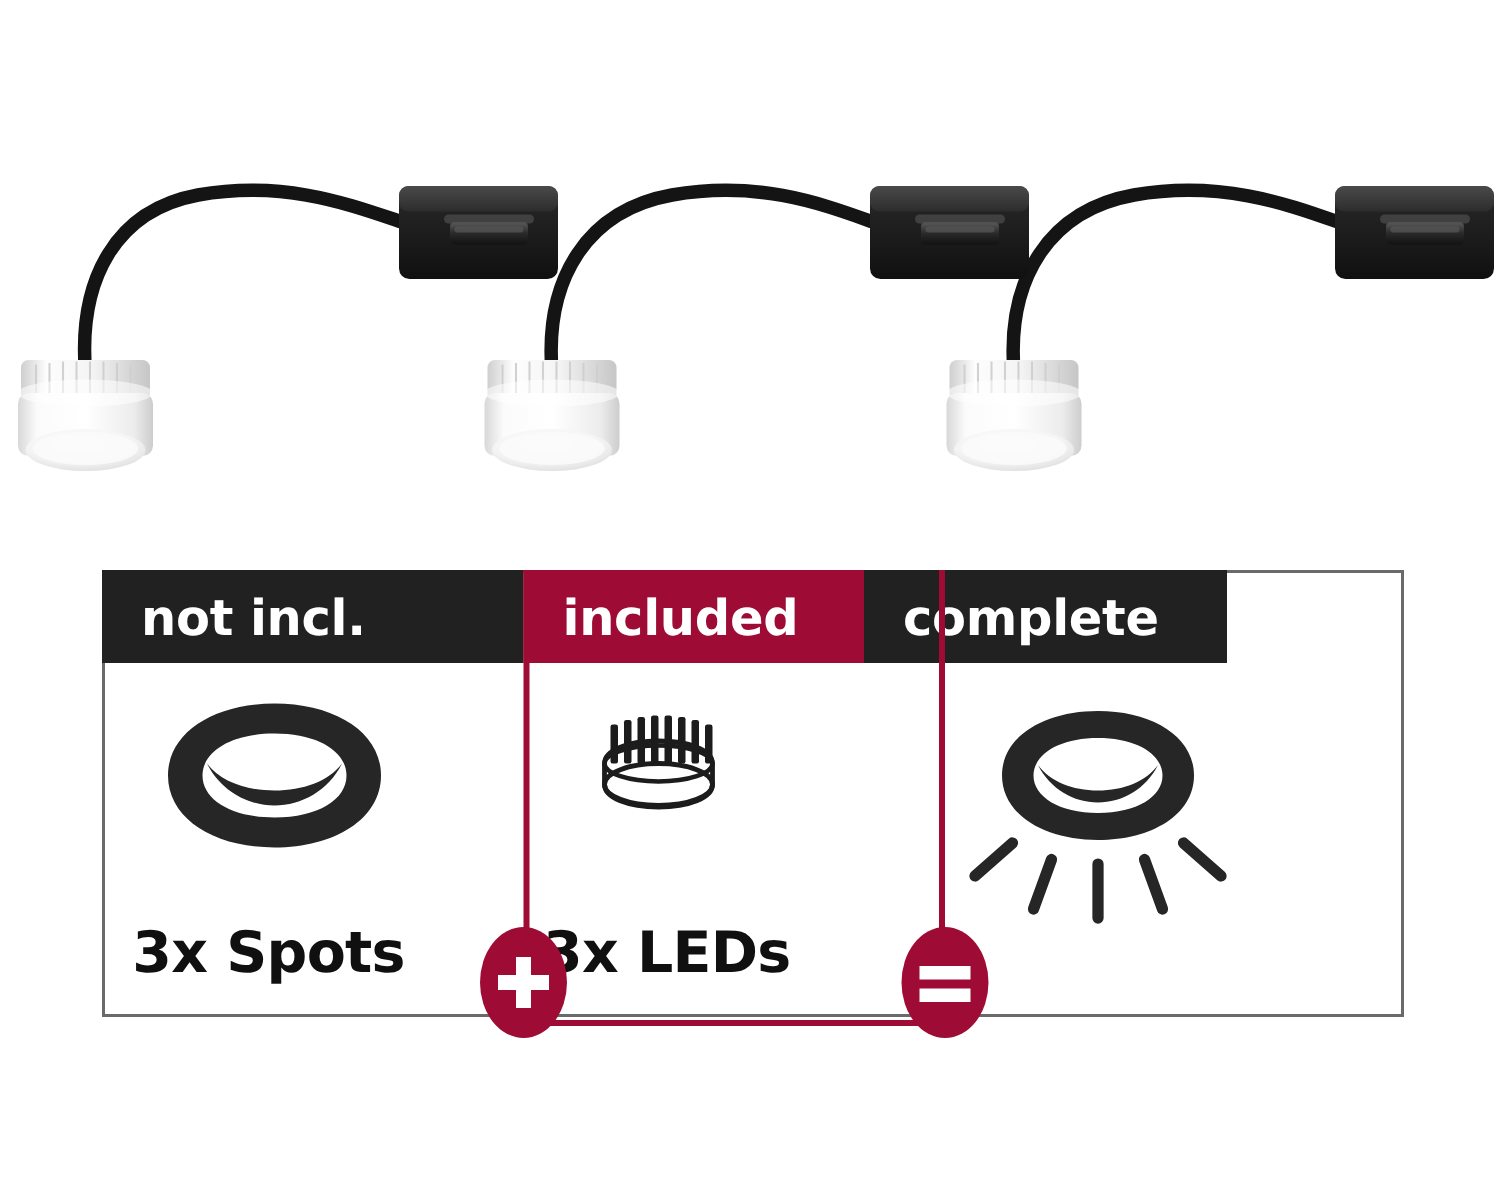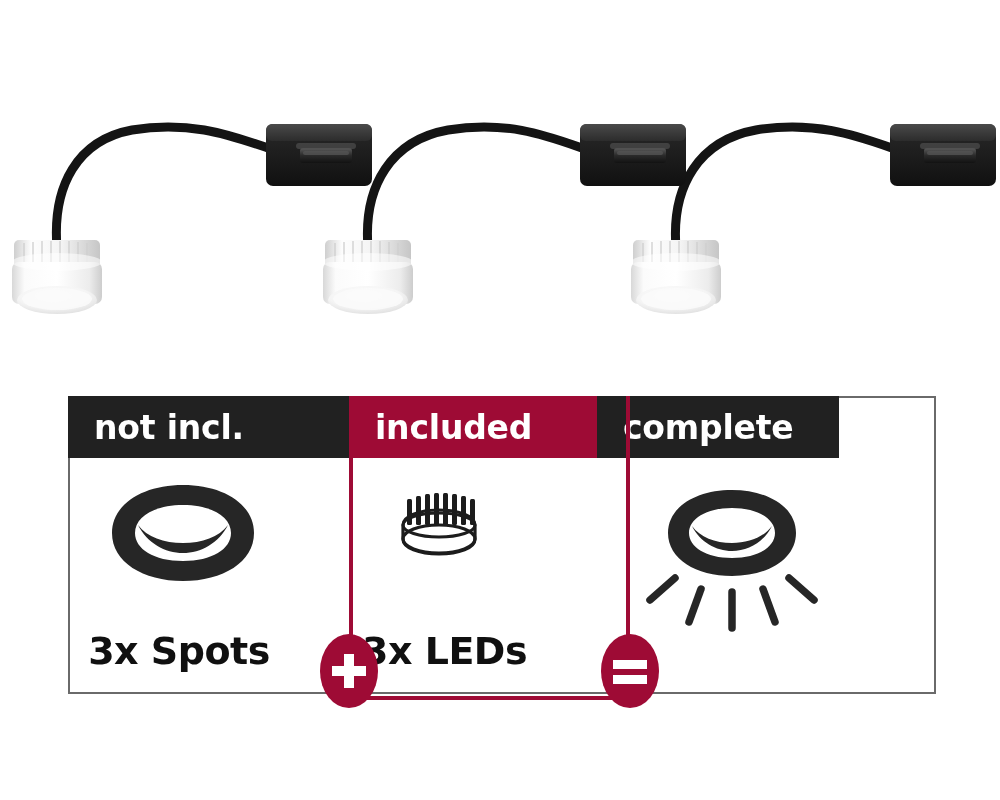--- a/index.html
+++ b/index.html
@@ -21,21 +21,21 @@
     left: 0; top: 0;
     width: 1000px; height: 360px;
     background: #ffffff;
   }
   #photo-svg { display: block; }
 
   
   #infographic {
     position: absolute;
     left: 68px;
-    top: 396px;
+    top: 380px;
     width: 868px;
     height: 300px;
   }
 
   .table-frame {
     position: absolute;
     left: 0; top: 0;
     width: 868px;
     height: 298px;
     box-sizing: border-box;
@@ -58,21 +58,21 @@
     color: #ffffff;
     font-size: 33px;
     font-weight: 600;
     letter-spacing: -0.2px;
     padding-left: 26px;
     white-space: nowrap;
   }
   .hdr-dark { background: #212121; }
   .hdr-red  { background: #9e0b35; }
   .hdr-a { width: 281px; }
-  .hdr-b { width: 248px; }
+  .hdr-b { width: 227px; }
   .hdr-c { width: 242px; }
 
   
   .mid-box {
     position: absolute;
     left: 281px;
     top: 0;
     width: 281px;
     height: 304px;
     box-sizing: border-box;

